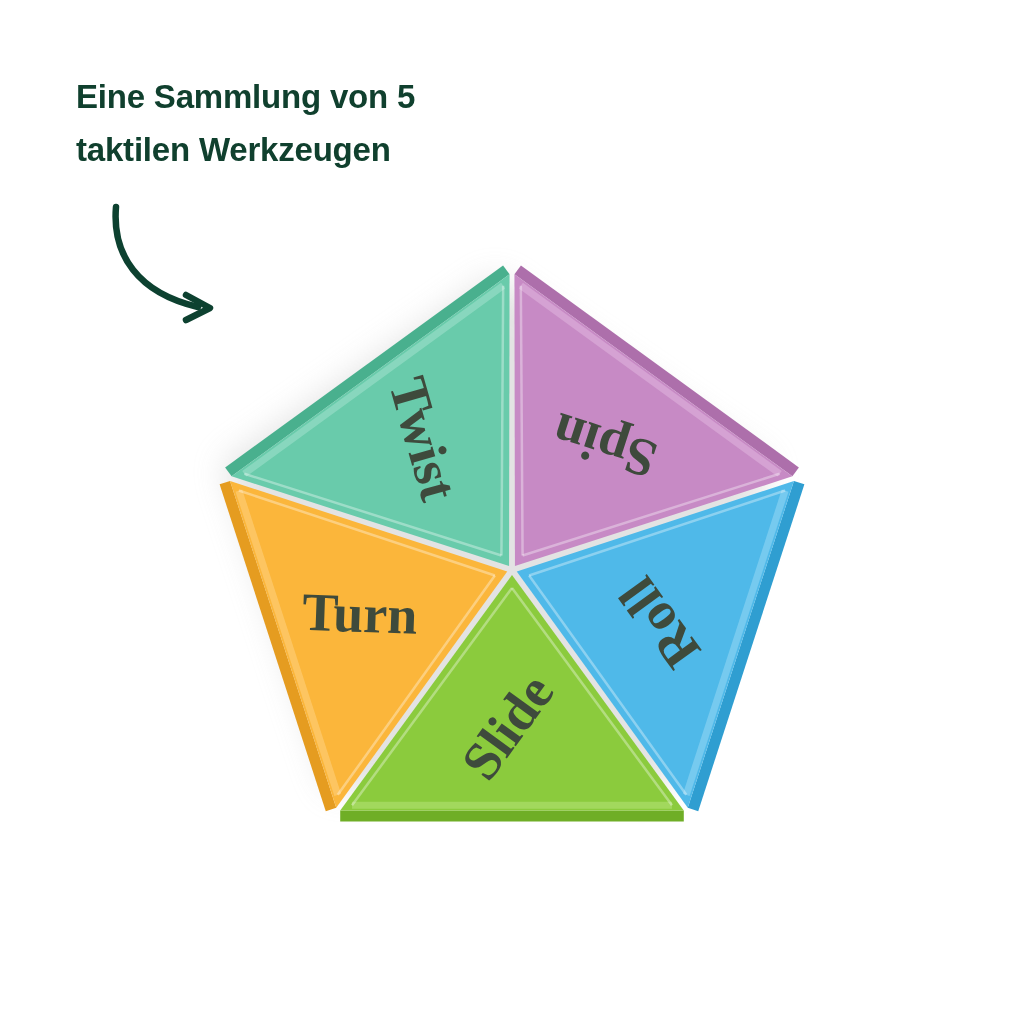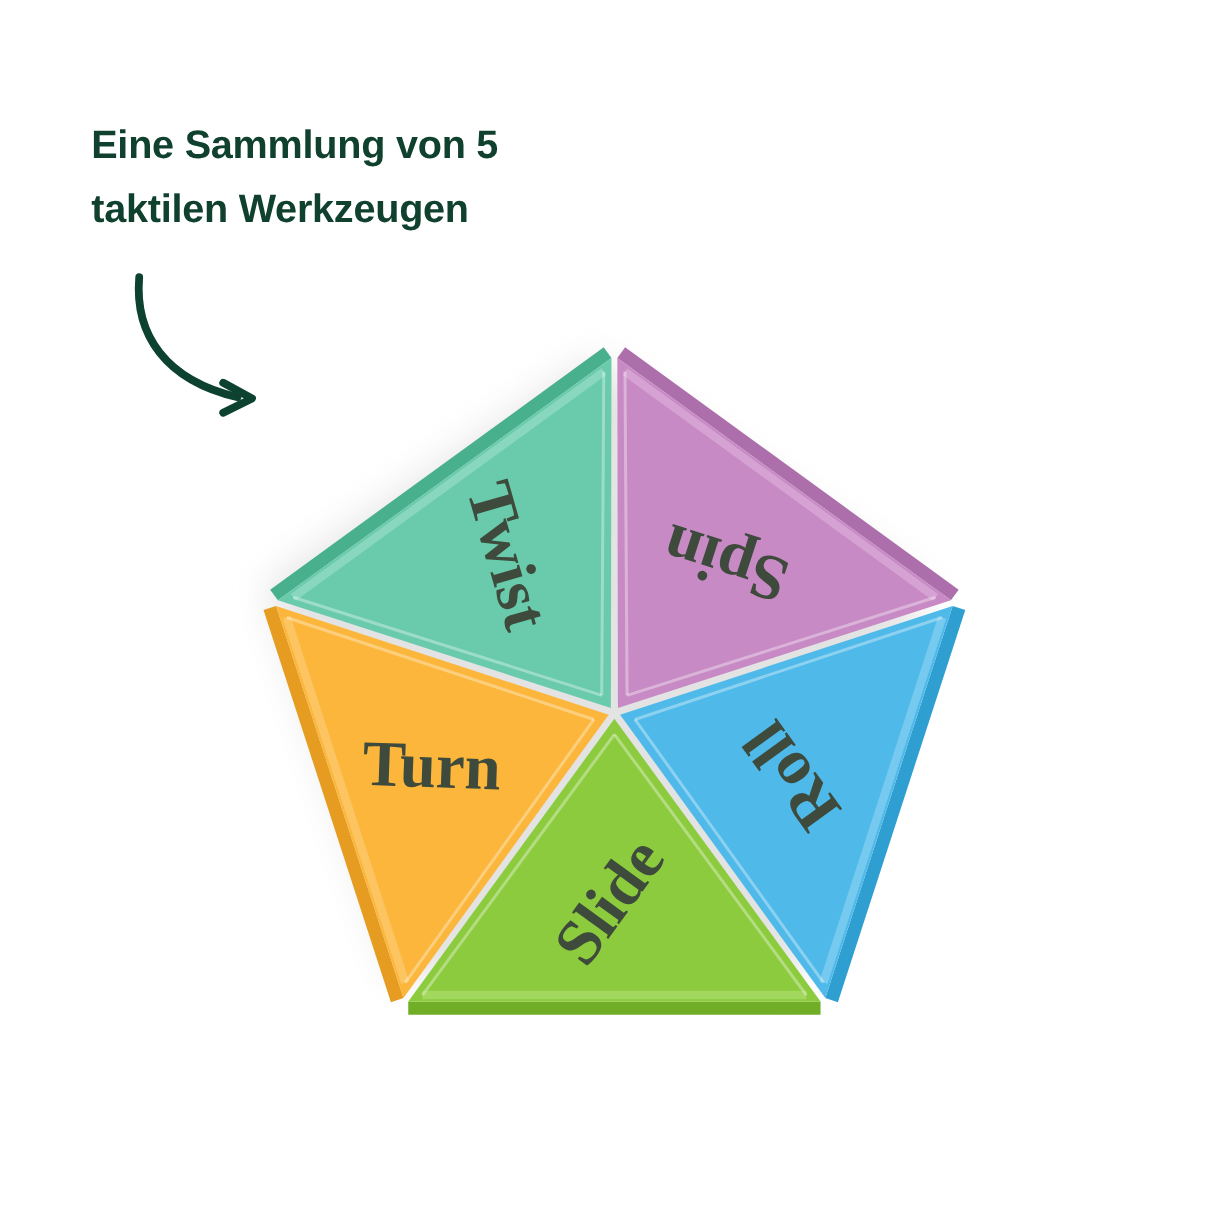--- a/index.html
+++ b/index.html
@@ -15,21 +15,20 @@
     overflow: hidden;
     font-family: "Liberation Sans", sans-serif;
   }
 
   #stage {
     position: absolute;
     inset: 0;
     width: 1024px;
     height: 868px;
     background: #ffffff;
-    margin-top: 24px;
   }
 
   
   #headline {
     position: absolute;
     left: 76px;
     top: 70px;
     width: 470px;
     color: #10402e;
     font-family: "Liberation Sans", sans-serif;

